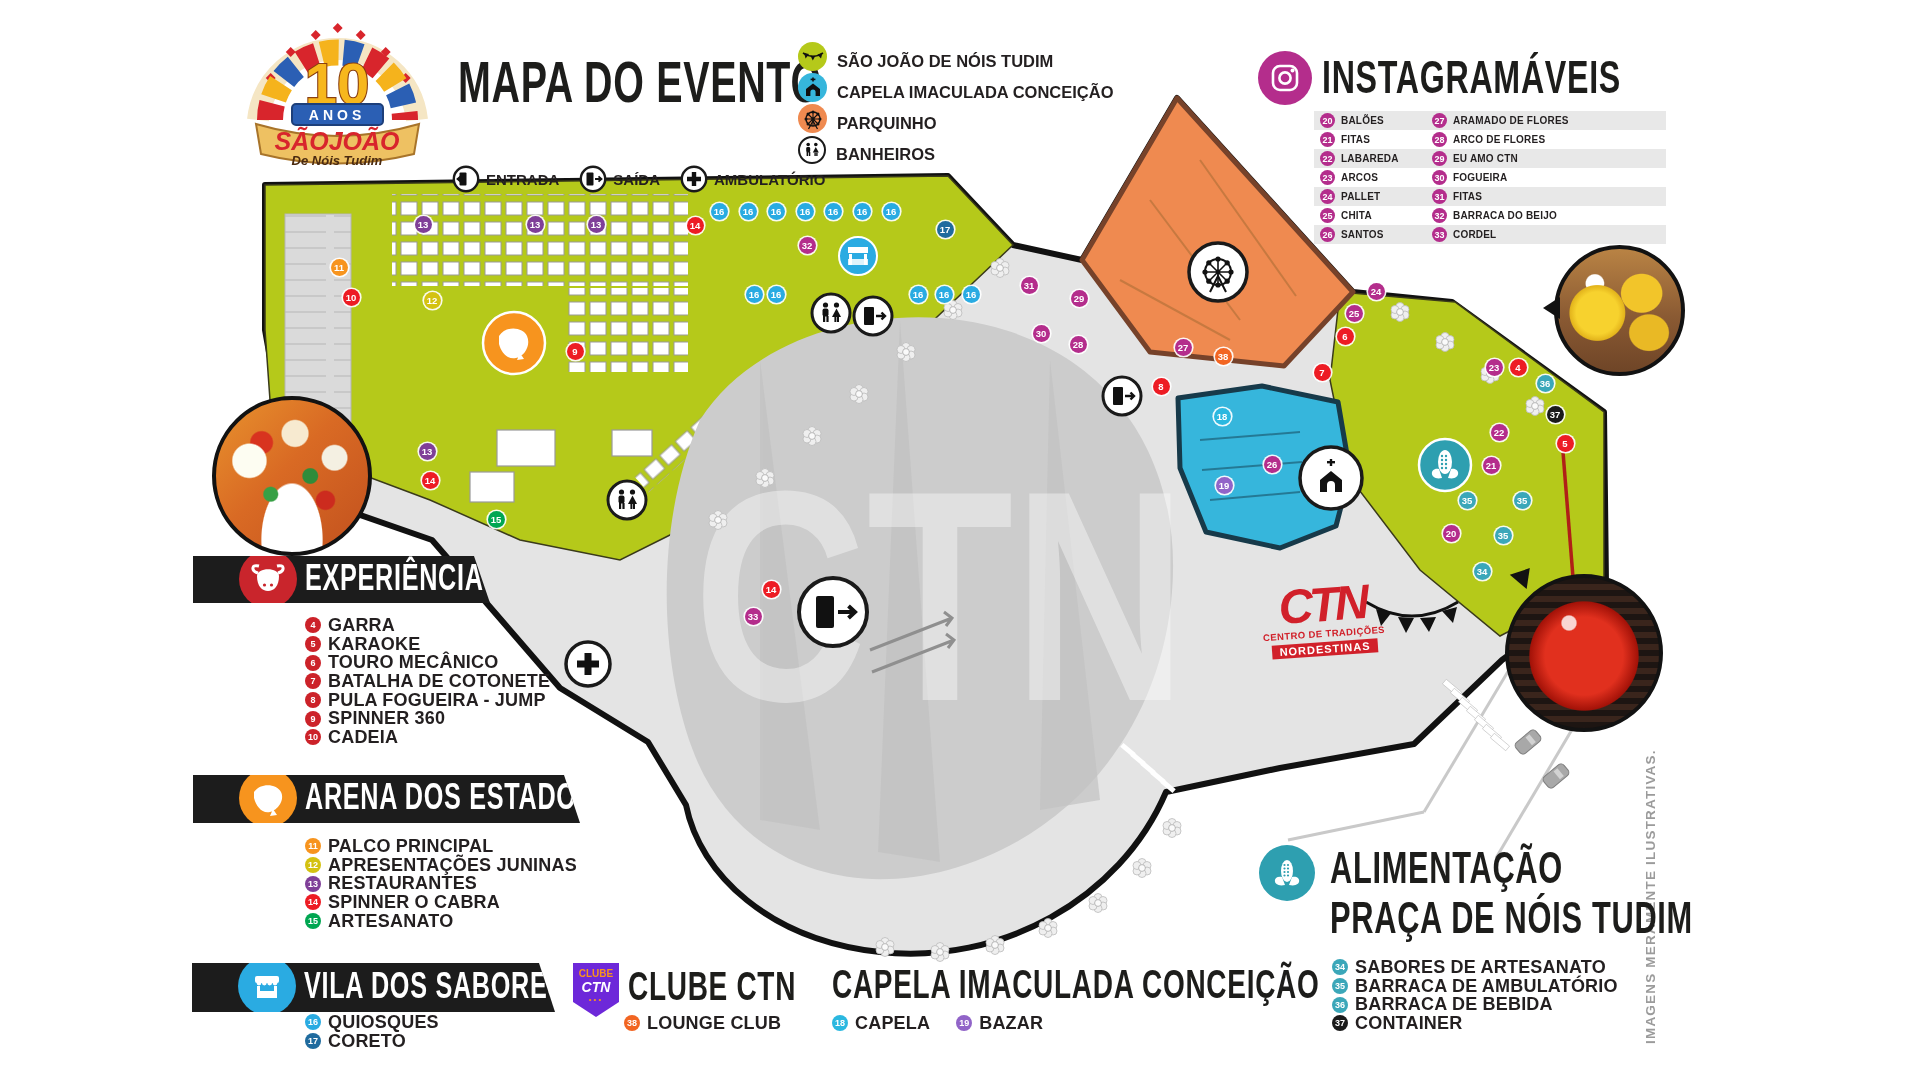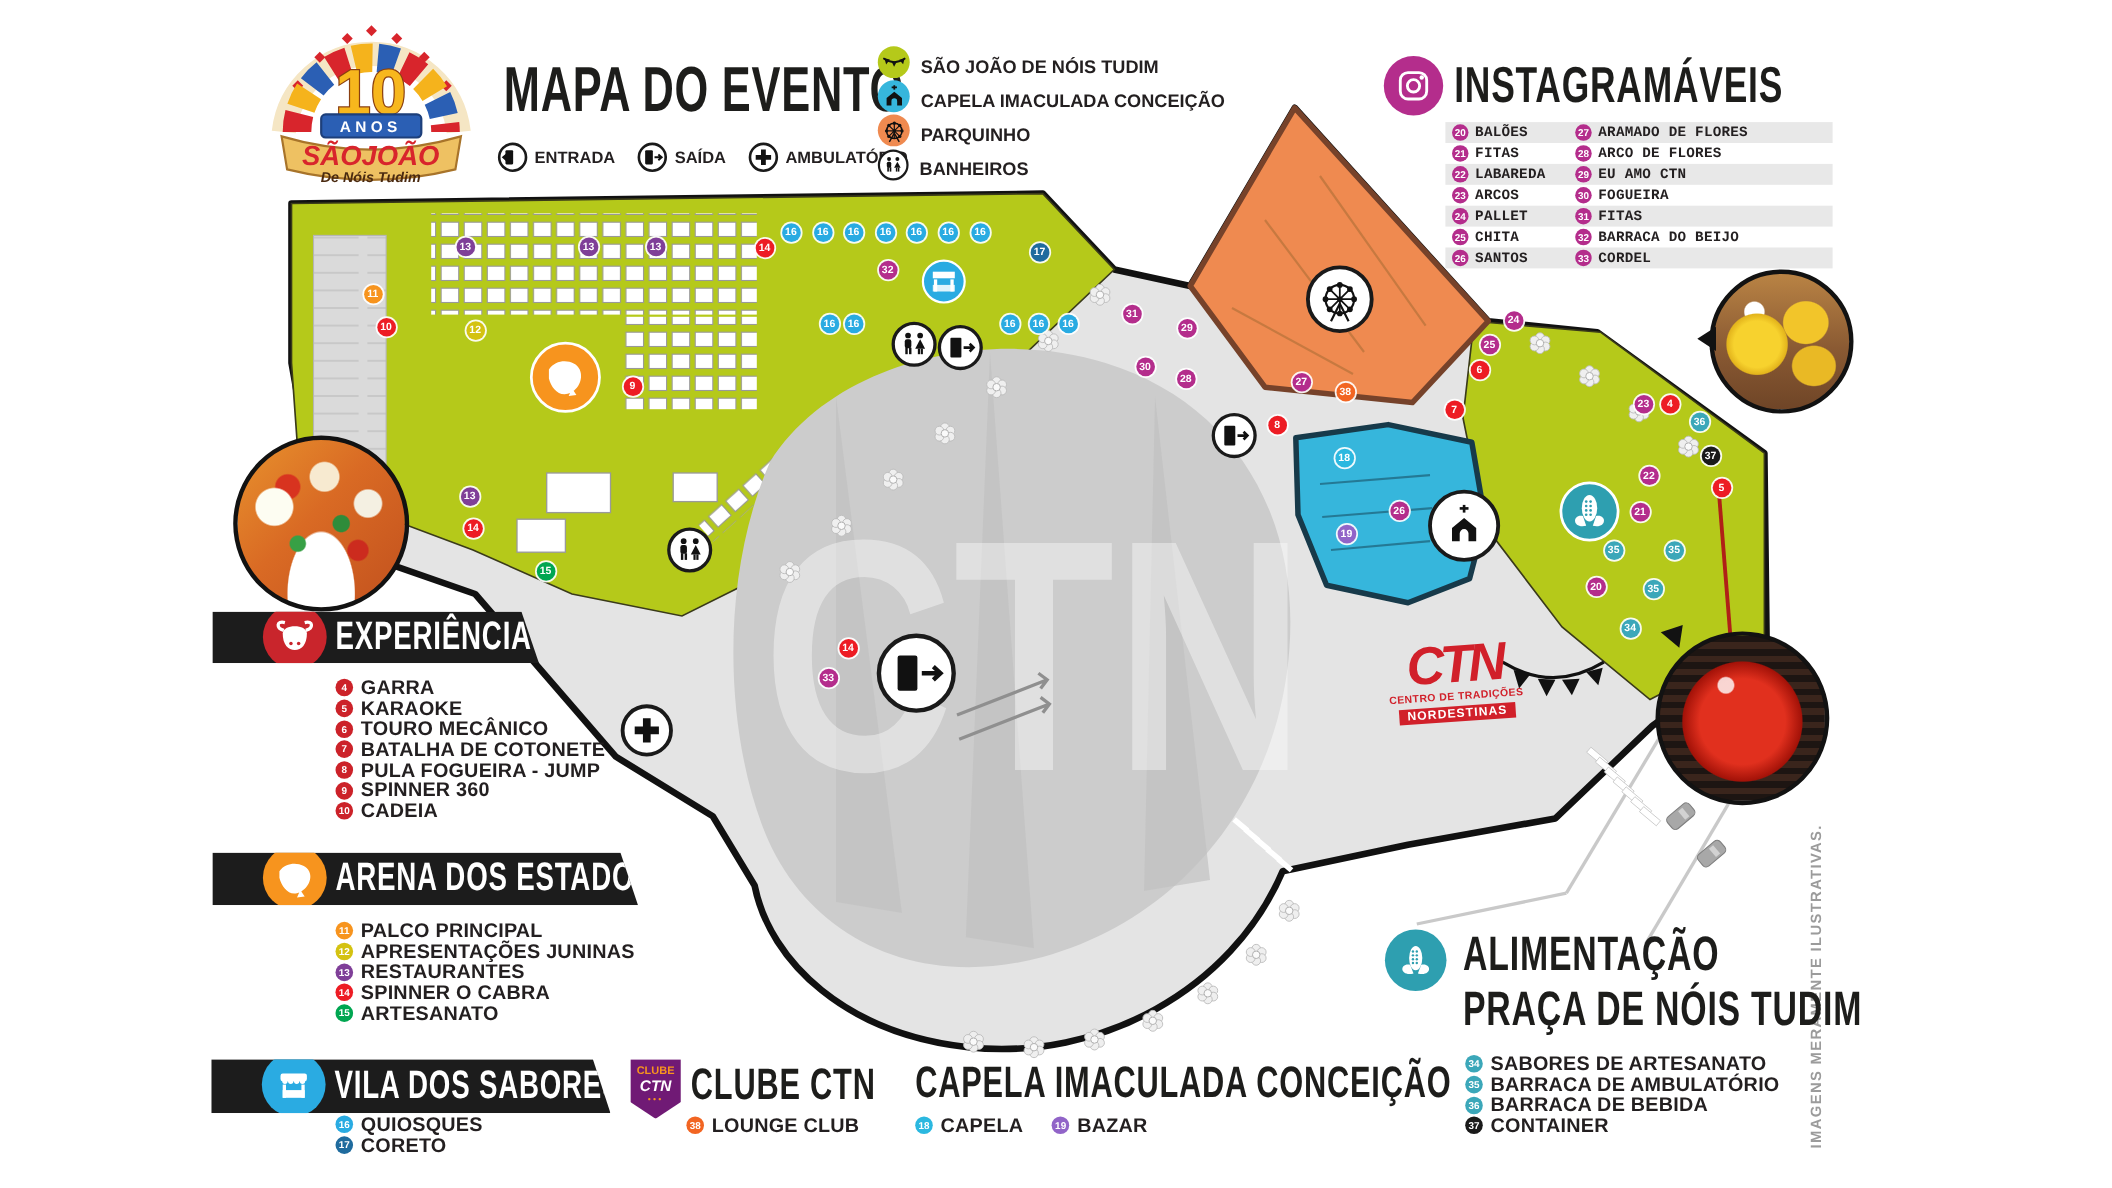--- a/index.html
+++ b/index.html
@@ -20,28 +20,28 @@
   .li{display:flex;align-items:center;height:18.7px;}
   .lc{width:16px;height:16px;min-width:16px;border-radius:50%;color:#fff;font-size:9px;font-weight:bold;
       display:inline-flex;align-items:center;justify-content:center;margin-right:7px;box-shadow:0 0 0 1.4px rgba(255,255,255,.9);}
   .ll{font-size:18px;font-weight:bold;letter-spacing:.2px;}
   
   #insta-rows{position:absolute;left:1314px;top:111px;width:352px;}
   .irow{display:flex;align-items:center;height:19px;padding-left:6px;}
   .irow:nth-child(odd){background:#e8e8e8;}
   .icell{display:inline-flex;align-items:center;}
   .icell .lc{width:15px;height:15px;min-width:15px;box-shadow:none;margin-right:6px;}
-  .icell .ll{font-size:13px;font-family:Liberation Mono, monospace;}
+  .icell .ll{font-size:10px;}
   
   .poi-row{position:absolute;left:798px;display:flex;align-items:flex-end;gap:10px;height:30px;}
   .poi-circ{width:29px;height:29px;border-radius:50%;display:flex;align-items:center;justify-content:center;}
   .poi-label{font-size:16.5px;font-weight:bold;}
   
   #entry-legend{position:absolute;left:452px;top:129px;display:flex;gap:20px;align-items:center;}
-  .entry-item{display:flex;align-items:center;gap:6px;}
+  .entry-item{display:flex;align-items:center;gap:6px;margin-top:36px;}
   .entry-label{font-size:15px;font-weight:bold;}
   
   .marker{position:absolute;width:17px;height:17px;border-radius:50%;color:#fff;font-size:9.5px;font-weight:bold;
       display:flex;align-items:center;justify-content:center;box-shadow:0 0 0 1.6px rgba(255,255,255,.92);z-index:6;}
   
   .photo{position:absolute;border-radius:50%;border:4px solid #121212;z-index:7;}
   #photo-food{left:212px;top:396px;width:152px;height:152px;background:
      radial-gradient(circle at 22% 40%, #fdfdf2 0 11%, transparent 12%),
      radial-gradient(circle at 52% 22%, #f7ead0 0 9%, transparent 10%),
      radial-gradient(circle at 78% 38%, #f4f0e2 0 8%, transparent 9%),
@@ -65,21 +65,21 @@
      repeating-linear-gradient(0deg,#1d1512 0 6px,#3a251c 6px 12px);}
   #photo-apple::before{content:"";position:absolute;left:4px;top:-12px;width:0;height:0;transform:rotate(40deg);
      border-left:11px solid transparent;border-right:11px solid transparent;border-bottom:18px solid #121212;}
   
   #ctn-logo{left:1256px;top:583px;width:134px;text-align:center;transform:rotate(-4deg);z-index:5;}
   #ctn-logo .ctn-word{font-size:48px;line-height:44px;font-weight:bold;font-style:italic;color:#d1202a;letter-spacing:-4px;}
   #ctn-logo .ctn-sub{font-size:9.5px;font-weight:bold;color:#d1202a;letter-spacing:.4px;margin-top:1px;}
   #ctn-logo .ctn-band{display:inline-block;background:#d1202a;color:#fff;font-size:11px;font-weight:bold;
      padding:1px 7px;letter-spacing:1px;margin-top:1px;}
   
-  #clube-badge{left:573px;top:963px;width:46px;height:54px;background:#701a75;text-align:center;
+  #clube-badge{left:573px;top:963px;width:46px;height:54px;background:#6d28d9;text-align:center;
      clip-path:polygon(0 0,100% 0,100% 72%,50% 100%,0 72%);z-index:5;}
   #clube-badge .b1{color:#f7941e;font-size:10px;font-weight:bold;margin-top:5px;}
   #clube-badge .b2{color:#fff;font-size:14px;font-weight:bold;font-style:italic;}
   #clube-badge .b3{color:#f7941e;font-size:8px;letter-spacing:2px;}
   
   #disclaimer{left:1643px;top:688px;height:356px;writing-mode:vertical-rl;transform:rotate(180deg);
      font-size:13.5px;letter-spacing:1.2px;color:#9b9b9b;font-weight:bold;}
 </style>
 </head>
 <body>

